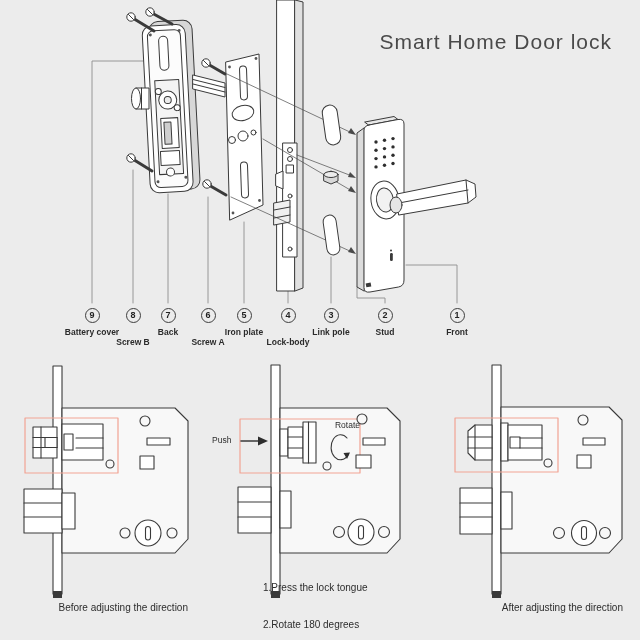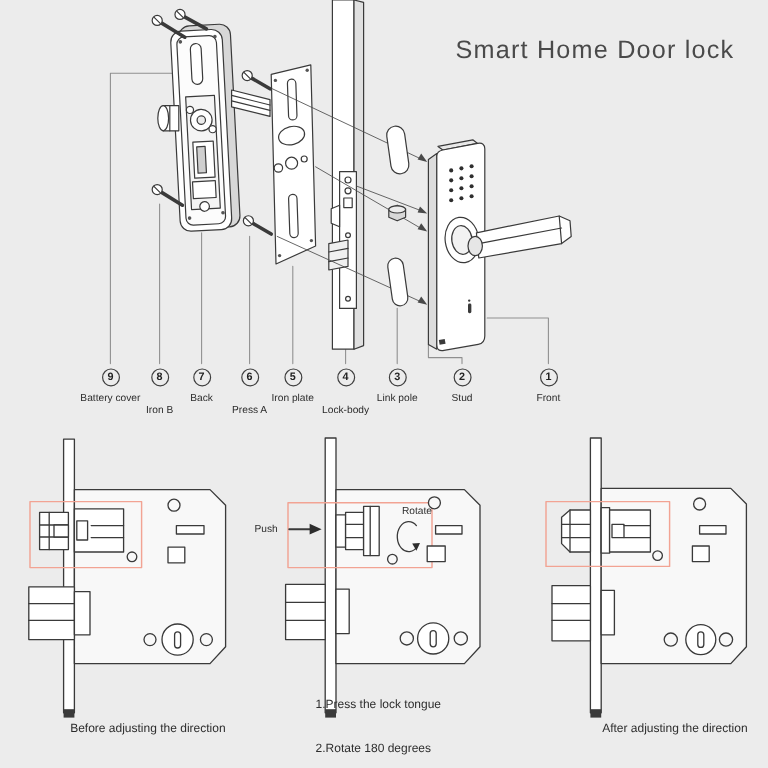--- a/index.html
+++ b/index.html
@@ -5,21 +5,21 @@
   html,body{margin:0;padding:0;}
   body{font-family:"Liberation Sans","DejaVu Sans",sans-serif;}
   .canvas{position:relative;width:640px;height:640px;background:#ececec;overflow:hidden;}
   svg{position:absolute;left:0;top:0;}
   .title-block{position:absolute;top:30px;right:28px;text-align:right;}
   .subtitle{font-size:21px;color:#4a4a4a;letter-spacing:1px;}
   .model{font-size:41px;font-weight:bold;color:#1a4b8e;letter-spacing:1px;line-height:1.0;margin-top:3px;}
   .callout{position:absolute;width:90px;text-align:center;}
   .pnum{display:inline-block;width:13px;height:13px;border:1.2px solid #3f3f3f;border-radius:50%;
         font-size:9px;line-height:13px;color:#222;font-weight:600;background:transparent;}
-  .plabel{font-size:8.5px;font-weight:400;color:#2b2b2b;white-space:nowrap;}
+  .plabel{font-size:8.5px;font-weight:700;color:#2b2b2b;white-space:nowrap;}
   .row1 .plabel{margin-top:4px;}
   .row2 .plabel{margin-top:14px;}
   .smalltext{position:absolute;font-size:8.5px;color:#2d2d2d;}
   .caption{position:absolute;font-size:10px;color:#2d2d2d;}
   .center{text-align:right;}
 </style>
 </head>
 <body>
 
 <div class="canvas">
@@ -296,29 +296,29 @@
   <div class="title-block">
     <div class="subtitle">Smart Home Door lock</div>
   </div>
 
   <div class="callout row1" style="left:47px;top:304px;">
     <span class="pnum">9</span>
     <div class="plabel">Battery cover</div>
   </div>
   <div class="callout row2" style="left:88px;top:304px;">
     <span class="pnum">8</span>
-    <div class="plabel">Iron B</div>
+    <div class="plabel">Screw B</div>
   </div>
   <div class="callout row1" style="left:123px;top:304px;">
     <span class="pnum">7</span>
     <div class="plabel">Back</div>
   </div>
   <div class="callout row2" style="left:163px;top:304px;">
     <span class="pnum">6</span>
-    <div class="plabel">Press A</div>
+    <div class="plabel">Screw A</div>
   </div>
   <div class="callout row1" style="left:199px;top:304px;">
     <span class="pnum">5</span>
     <div class="plabel">Iron plate</div>
   </div>
   <div class="callout row2" style="left:243px;top:304px;">
     <span class="pnum">4</span>
     <div class="plabel">Lock-body</div>
   </div>
   <div class="callout row1" style="left:286px;top:304px;">

